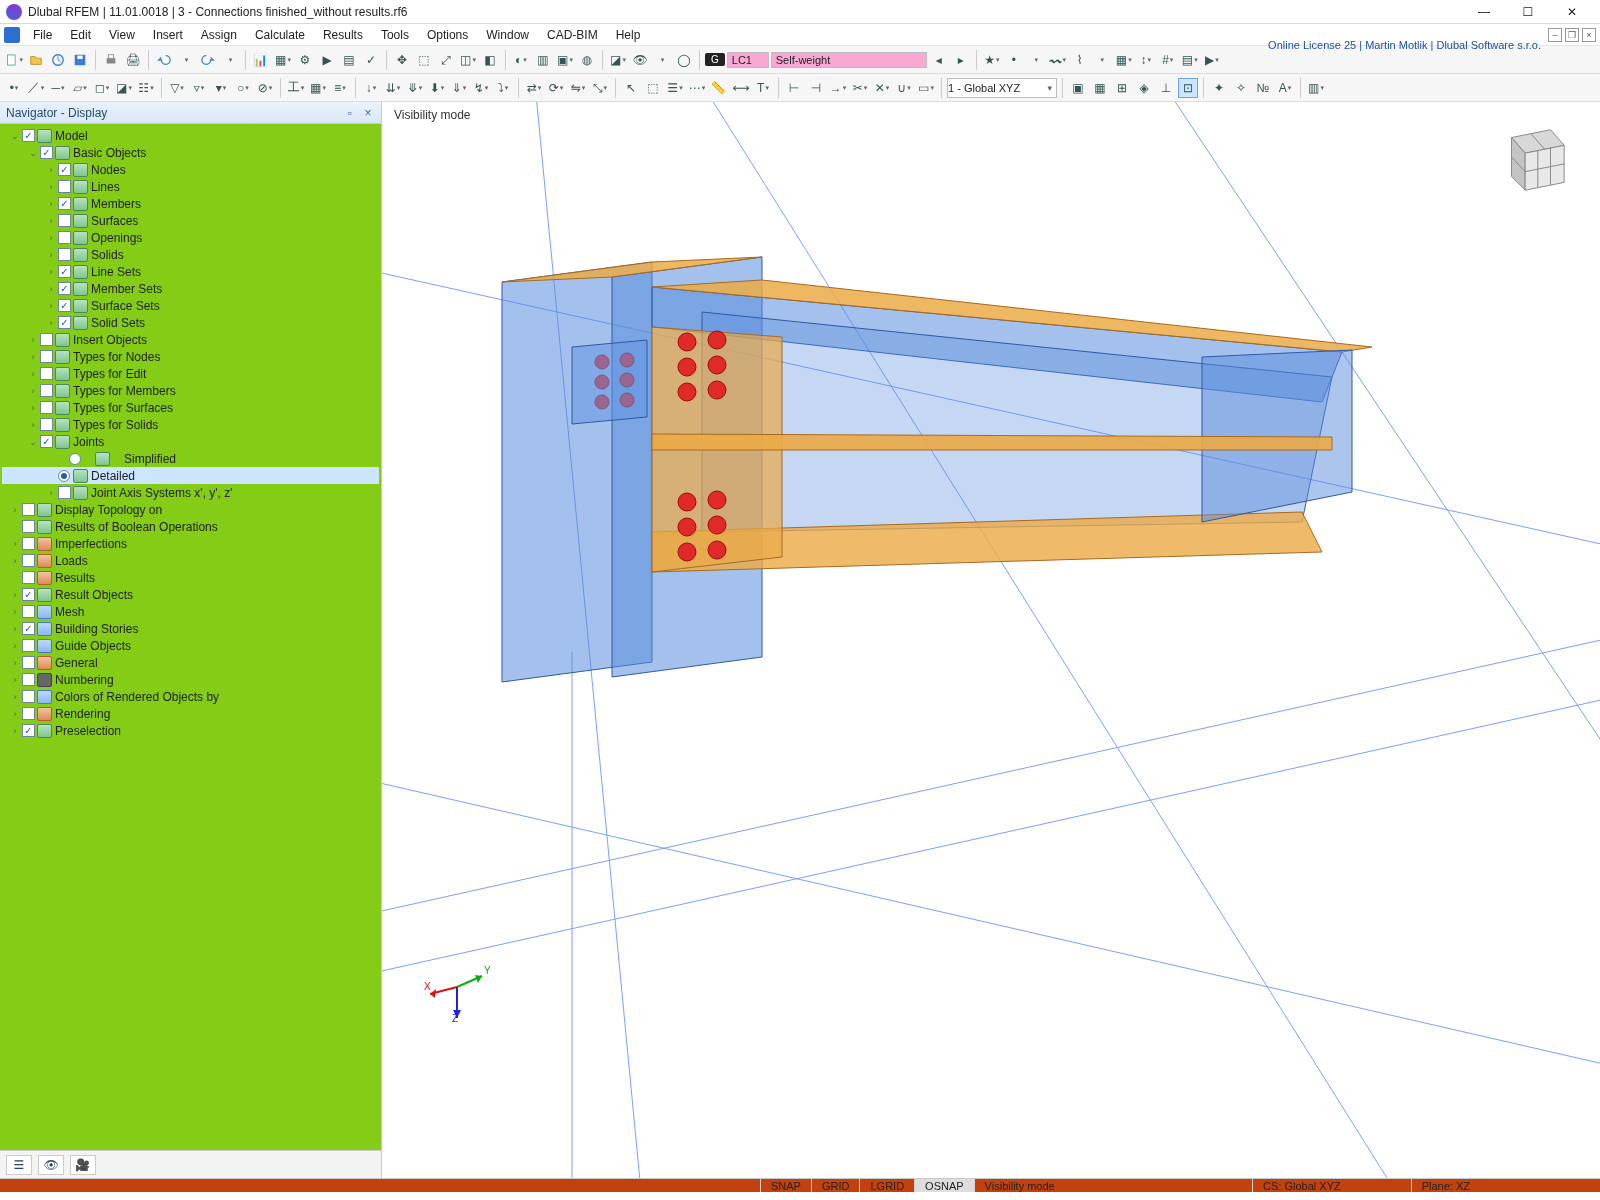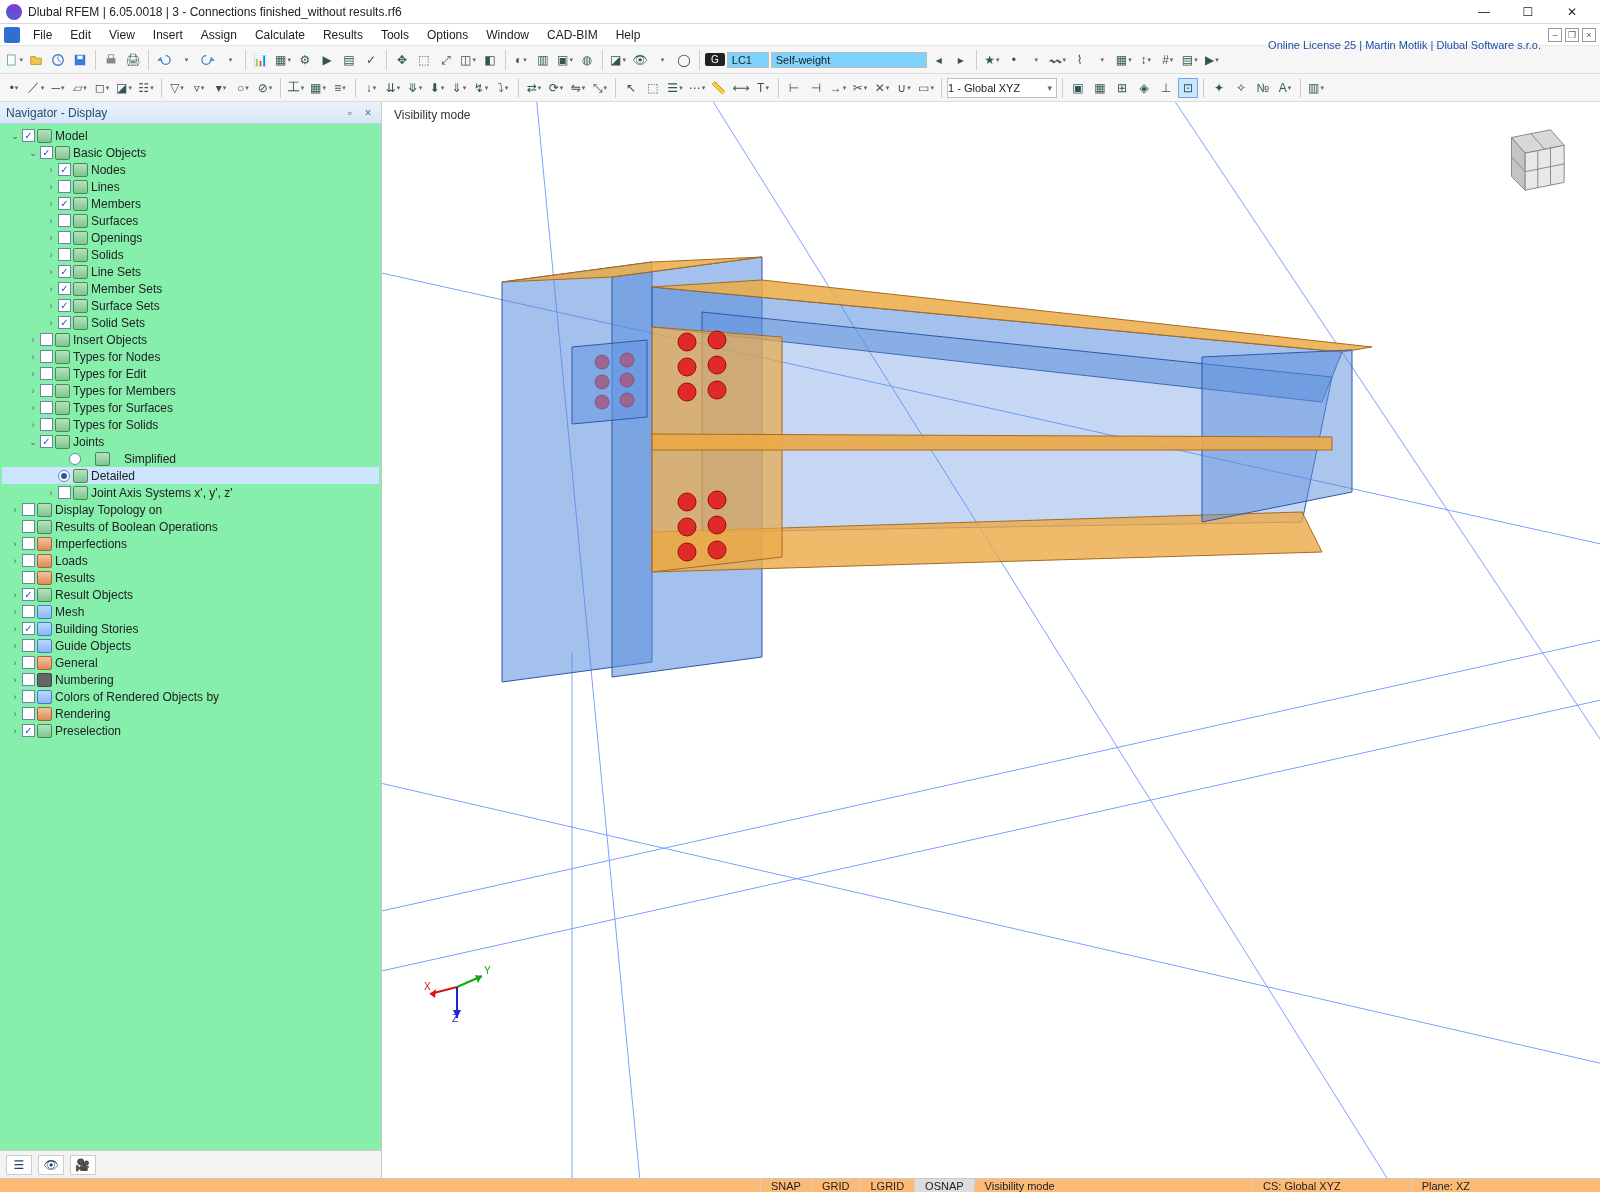--- a/index.html
+++ b/index.html
@@ -12,23 +12,23 @@
 .menubar { height:22px; display:flex; align-items:center; padding:0 4px; background:#fff; border-bottom:1px solid #e6e6e6;}
 .menubar .m { padding:2px 9px; font-size:12px; cursor:default; }
 .menubar .right { margin-left:auto; font-size:11px; color:#1a4e9f; padding-right:4px;margin-top:20px;}
 .menubar .docbtn { width:14px; height:14px; border:1px solid #999; margin-left:3px; font-size:9px; display:flex;align-items:center;justify-content:center;color:#555;}
 .toolbar { height:28px; background:#f6f6f6; border-bottom:1px solid #dcdcdc; display:flex; align-items:center; padding:0 4px; gap:2px;}
 .tb { width:20px; height:20px; border:1px solid transparent; display:flex; align-items:center; justify-content:center; font-size:12px; color:#355; cursor:default;}
 .tb svg{width:14px;height:14px;}
 .sep{ width:1px; height:20px; background:#ccc; margin:0 3px;}
 .tb.drop::after{content:"▾"; font-size:7px; color:#666; margin-left:1px;}
 .lc-chip{background:#222;color:#fff;font-size:10px;padding:1px 6px;border-radius:2px;}
-.lc-field{border:1px solid #bdbdbd;background:#7dd3fc;height:16px;padding:0 4px;display:flex;align-items:center;font-size:11px;}
+.lc-field{border:1px solid #bdbdbd;background:#f9a8d4;height:16px;padding:0 4px;display:flex;align-items:center;font-size:11px;}
 .main { display:flex; height: calc(1200px - 24px - 22px - 28px - 28px - 22px); }
-.nav { width:382px; border-right:1px solid #c9c9c9; background:#86efac; display:flex; flex-direction:column;}
+.nav { width:382px; border-right:1px solid #c9c9c9; background:#84cc16; display:flex; flex-direction:column;}
 .nav-title{ background:linear-gradient(#eaf2fb,#d8e7f7); border-bottom:1px solid #b8cfe5; height:22px; display:flex; align-items:center; padding:0 6px; font-size:12px; color:#274b77;}
 .nav-title .ctl{ margin-left:auto; display:flex; gap:4px;}
 .nav-title .ctl span{width:14px;height:14px;display:flex;align-items:center;justify-content:center;color:#516f94;border:1px solid transparent;}
 .tree{ flex:1; overflow:auto; padding:3px 2px; font-size:12px; user-select:none;}
 .tn{ display:flex; align-items:center; height:17px; padding-right:4px; white-space:nowrap;}
 .tn.sel{ background:#cde6ff;}
 .tw{ width:14px; text-align:center; color:#5a5a5a; font-size:9px; cursor:default;}
 .cb{ width:13px;height:13px; border:1px solid #6c86a1; margin-right:2px; display:flex;align-items:center;justify-content:center;font-size:10px;color:#1a5fb4;background:#fff;}
 .cb.chk::before{content:"✓";}
 .rb{width:12px;height:12px;border:1px solid #6c86a1;border-radius:50%;margin-right:3px;display:flex;align-items:center;justify-content:center;background:#fff;}
@@ -37,32 +37,32 @@
 .tico.b{ background:linear-gradient(#b7e2c0,#7fc590); border-color:#478a57;}
 .tico.c{ background:linear-gradient(#bcd7ff,#8ab8f5); border-color:#447bcb;}
 .tico.d{ background:linear-gradient(#f2c3a6,#df8a55); border-color:#b55f28;}
 .tico.e{ background:#666; border-color:#444;}
 .nav-bot{ height:28px; border-top:1px solid #c9c9c9; display:flex; align-items:center; gap:6px; padding:0 6px; background:#f3f3f3;}
 .nav-bot .ib{width:26px;height:20px;border:1px solid #ccc;background:#fff;display:flex;align-items:center;justify-content:center;color:#246;}
 .viewport{ flex:1; position:relative; background:#fff; overflow:hidden;}
 .vp-label{position:absolute;top:6px;left:12px;font-size:12px;color:#333;}
 .cube{position:absolute;top:18px;right:30px;width:78px;height:78px;}
 .triad{position:absolute; left:40px; bottom:156px; width:70px;height:70px;}
-.status{ height:14px; border-top:1px solid #c9c9c9; background:#fdba74; display:flex; align-items:center; font-size:11px;}
+.status{ height:14px; border-top:1px solid #c9c9c9; background:#c2410c; display:flex; align-items:center; font-size:11px;}
 .status .cell{ padding:0 10px; border-left:1px solid #d0d0d0; height:100%; display:flex; align-items:center; }
 .combo{border:1px solid #bdbdbd;background:#fff;height:20px;padding:0 18px 0 0;position:relative;display:flex;align-items:center;font-size:11px;min-width:110px;}
 .combo::after{content:"▾";position:absolute;right:4px;font-size:9px;color:#666;}
 .svg-struct line{stroke:#7aa0ff;stroke-width:1;}
 </style>
 </head>
 <body>
 
 <div class="titlebar">
   <div class="app-icon"></div>
-  <div class="title">Dlubal RFEM | 6.05.0018 | 3 - Connections finished_without results.rf6</div>
+  <div class="title">Dlubal RFEM | 11.01.0018 | 3 - Connections finished_without results.rf6</div>
   <div class="spacer"></div>
   <div class="winbtn">—</div>
   <div class="winbtn">☐</div>
   <div class="winbtn close">✕</div>
 </div>
 
 <div class="menubar">
   <span style="width:16px;height:16px;background:#2f6fd1;margin-right:4px;border-radius:2px;"></span>
   <span class="m">File</span>
   <span class="m">Edit</span>

